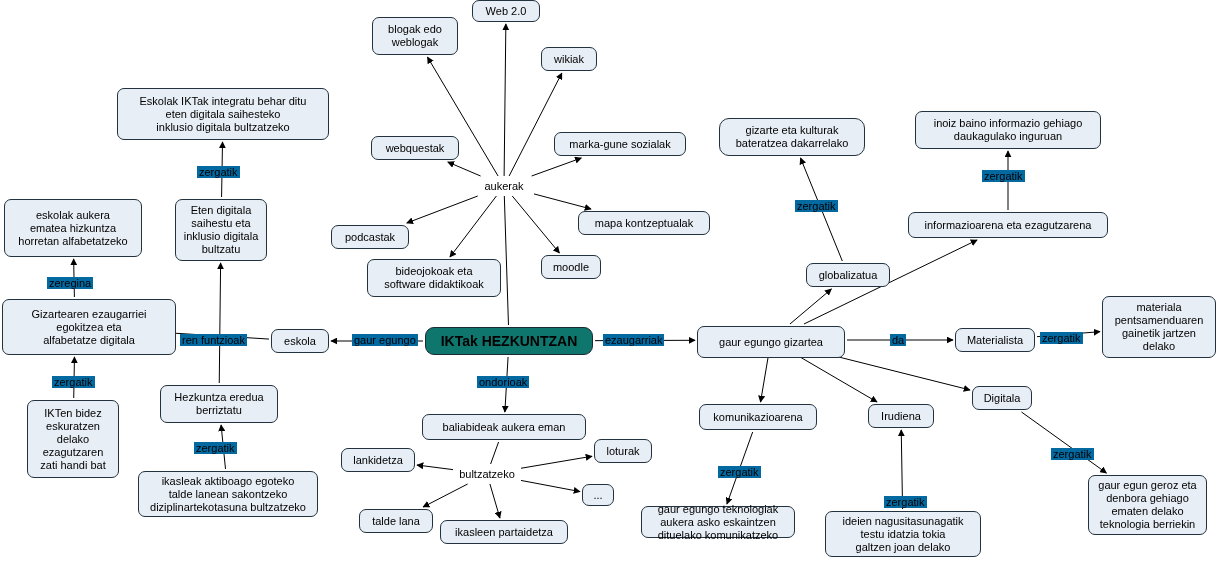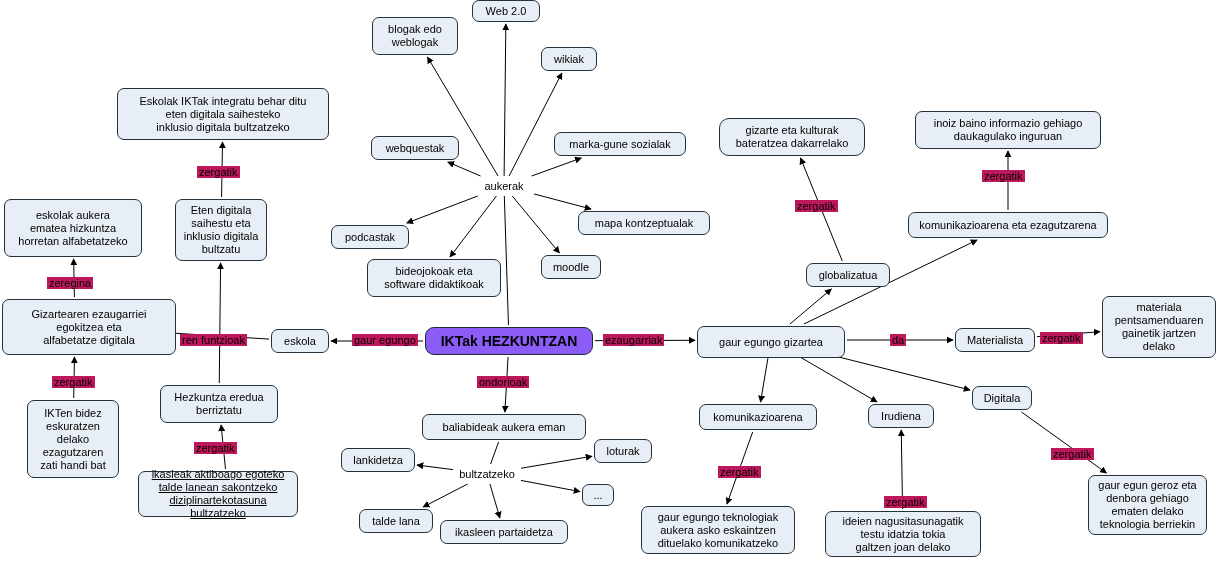--- a/index.html
+++ b/index.html
@@ -22,38 +22,38 @@
     font-size:11px;
     line-height:13px;
     text-align:center;
     display:flex;
     align-items:center;
     justify-content:center;
     padding:3px 5px;
     white-space:pre-line;
   }
   .node.root{
-    background:#8b5cf6;
+    background:#0f766e;
     border:1px solid #1b2a33;
     font-size:14px;
     font-weight:bold;
     border-radius:9px;
   }
   .node.bare{
     background:transparent;
     border:none;
     border-radius:0;
     font-size:11px;
     padding:0;
   }
   .label{
     position:absolute;
     font-size:11px;
     color:#000;
-    background:#be185d;
+    background:#0369a1;
     padding:0 2px;
     white-space:nowrap;
   }
 </style>
 </head>
 <body>
 
 <div id="canvas">
   <svg class="edges">
     <defs>
@@ -128,54 +128,54 @@
       <div class="node box" style="left: 2px; top: 299px; width: 174px; height: 56px;">Gizartearen ezaugarriei
 egokitzea eta
 alfabetatze digitala</div>
       <div class="node box" style="left: 27px; top: 400px; width: 92px; height: 78px;">IKTen bidez
 eskuratzen
 delako
 ezagutzaren
 zati handi bat</div>
       <div class="node box" style="left: 160px; top: 385px; width: 118px; height: 38px;">Hezkuntza eredua
 berriztatu</div>
-      <div class="node box" style="left: 138px; top: 471px; width: 160px; height: 46px; text-decoration: underline;">ikasleak aktiboago egoteko
+      <div class="node box" style="left: 138px; top: 471px; width: 180px; height: 46px;">ikasleak aktiboago egoteko
 talde lanean sakontzeko
 diziplinartekotasuna bultzatzeko</div>
       <div class="node box" style="left: 271px; top: 329px; width: 58px; height: 24px;">eskola</div>
       <div class="node box" style="left: 422px; top: 414px; width: 164px; height: 26px;">baliabideak aukera eman</div>
       <div class="node bare" style="left: 455px; top: 466px; width: 64px; height: 16px;">bultzatzeko</div>
       <div class="node box" style="left: 341px; top: 448px; width: 74px; height: 24px;">lankidetza</div>
       <div class="node box" style="left: 594px; top: 439px; width: 58px; height: 24px;">loturak</div>
       <div class="node box" style="left: 582px; top: 484px; width: 32px; height: 22px;">...</div>
       <div class="node box" style="left: 359px; top: 509px; width: 74px; height: 24px;">talde lana</div>
       <div class="node box" style="left: 440px; top: 520px; width: 128px; height: 24px;">ikasleen partaidetza</div>
       <div class="node box" style="left: 697px; top: 326px; width: 148px; height: 32px;">gaur egungo gizartea</div>
       <div class="node box" style="left: 806px; top: 263px; width: 84px; height: 24px;">globalizatua</div>
       <div class="node box" style="left: 719px; top: 118px; width: 146px; height: 38px; border-radius: 10px;">gizarte eta kulturak
 bateratzea dakarrelako</div>
-      <div class="node box" style="left: 908px; top: 212px; width: 200px; height: 26px;">komunikazioarena eta ezagutzarena</div>
+      <div class="node box" style="left: 908px; top: 212px; width: 200px; height: 26px;">informazioarena eta ezagutzarena</div>
       <div class="node box" style="left: 915px; top: 111px; width: 186px; height: 38px;">inoiz baino informazio gehiago
 daukagulako inguruan</div>
       <div class="node box" style="left: 955px; top: 328px; width: 80px; height: 24px;">Materialista</div>
       <div class="node box" style="left: 1102px; top: 296px; width: 114px; height: 62px;">materiala
 pentsamenduaren
 gainetik jartzen
 delako</div>
       <div class="node box" style="left: 972px; top: 386px; width: 60px; height: 24px;">Digitala</div>
       <div class="node box" style="left: 1088px; top: 475px; width: 119px; height: 60px;">gaur egun geroz eta
 denbora gehiago
 ematen delako
 teknologia berriekin</div>
       <div class="node box" style="left: 868px; top: 404px; width: 66px; height: 24px;">Irudiena</div>
       <div class="node box" style="left: 825px; top: 511px; width: 156px; height: 46px;">ideien nagusitasunagatik
 testu idatzia tokia
 galtzen joan delako</div>
       <div class="node box" style="left: 699px; top: 404px; width: 118px; height: 26px;">komunikazioarena</div>
-      <div class="node box" style="left: 641px; top: 506px; width: 154px; height: 48px; text-align: center;">gaur egungo teknologiak
+      <div class="node box" style="left: 641px; top: 506px; width: 154px; height: 32px; text-align: center;">gaur egungo teknologiak
 aukera asko eskaintzen
 dituelako komunikatzeko</div>
     </div>
   <div id="label-layer">
       <div class="label" style="left: 197px; top: 166px;">zergatik</div>
       <div class="label" style="left: 47px; top: 277px;">zeregina</div>
       <div class="label" style="left: 52px; top: 376px;">zergatik</div>
       <div class="label" style="left: 194px; top: 442px;">zergatik</div>
       <div class="label" style="left: 180px; top: 334px;">ren funtzioak</div>
       <div class="label" style="left: 352px; top: 334px;">gaur egungo</div>

